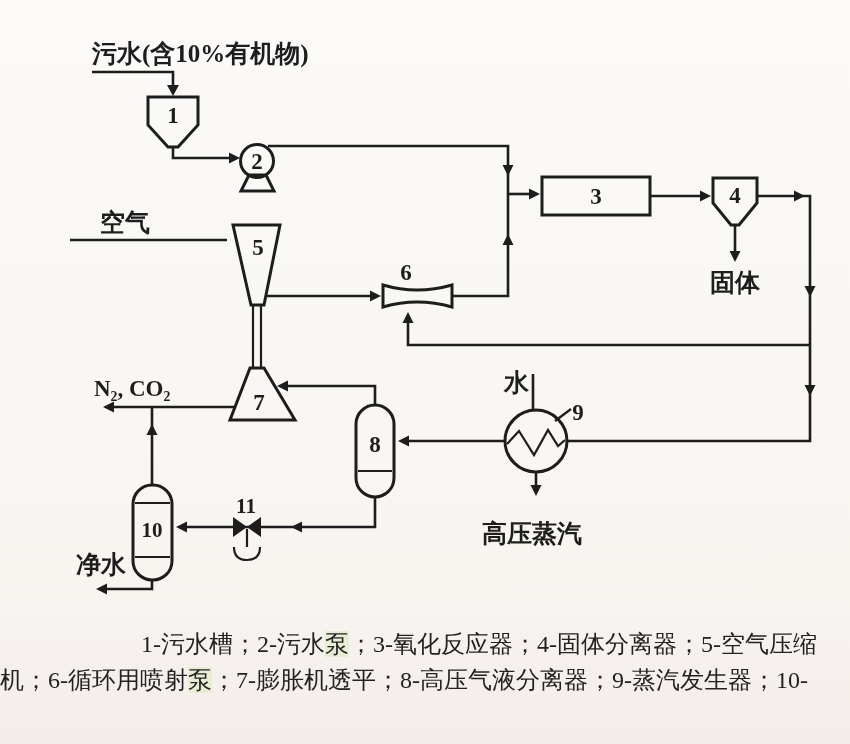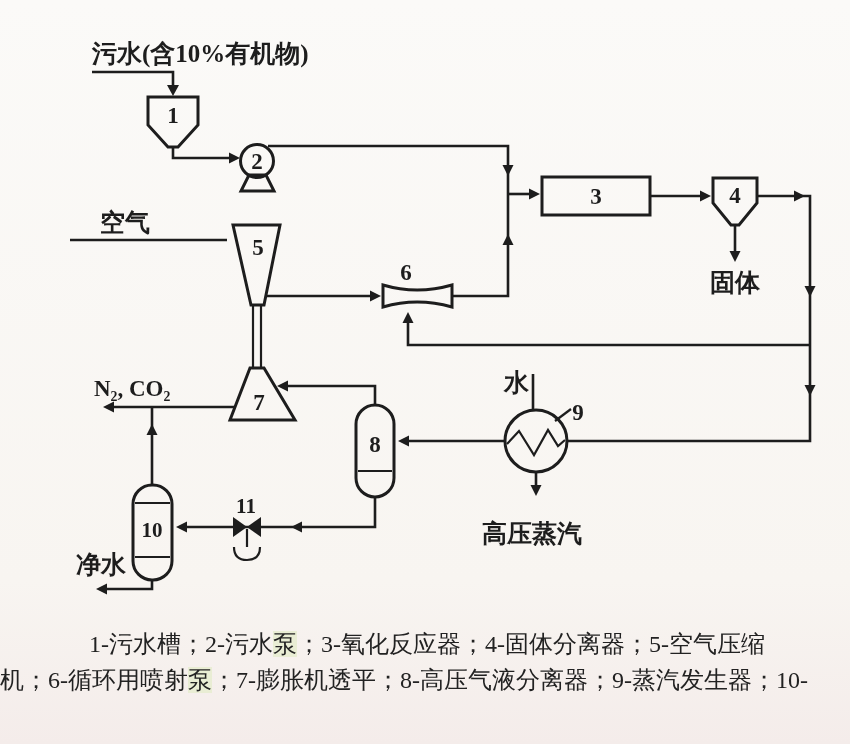--- a/index.html
+++ b/index.html
@@ -18,21 +18,21 @@
   .pipe{stroke:#1d1d1d;stroke-width:2.6;fill:none;}
   .shape{stroke:#1d1d1d;stroke-width:3;fill:none;}
   .arrow{fill:#1d1d1d;stroke:none;}
   .thin{stroke:#1d1d1d;stroke-width:2.2;fill:none;}
   #caption{
     position:absolute;left:0;top:626px;width:850px;
     font-size:24px;line-height:36px;color:#222;
     font-family:"Liberation Serif","DejaVu Serif",serif;
   }
   .cap-line{width:756px;text-align:center;white-space:nowrap;}
-  .cap-line-1{padding-left:68px;width:718px;}
+  .cap-line-1{padding-left:120px;width:718px;}
   .hl{background:#e9edd4;}
 </style>
 </head>
 <body>
 
 <div id="stage">
 <svg width="850" height="626" viewBox="0 0 850 626">
 
   <g class="pipe">
     <path d="M92,72 H173 V85"></path>

